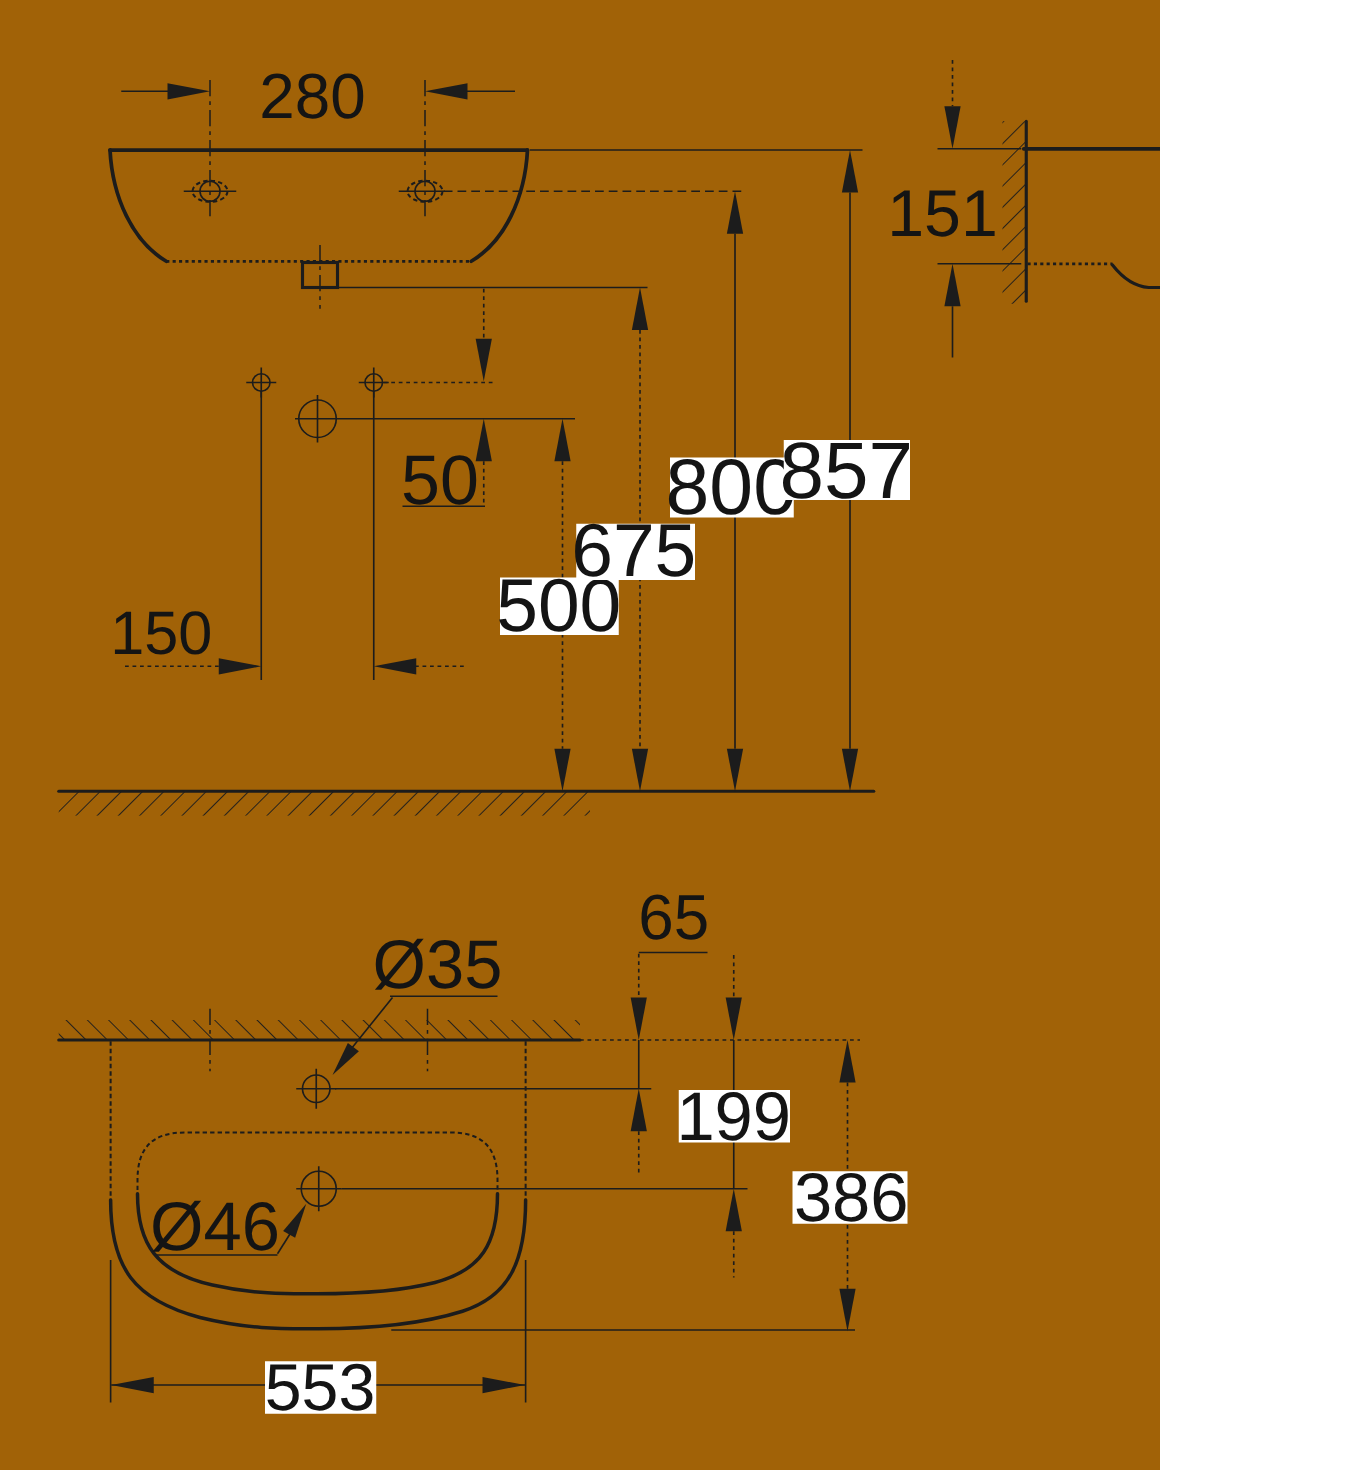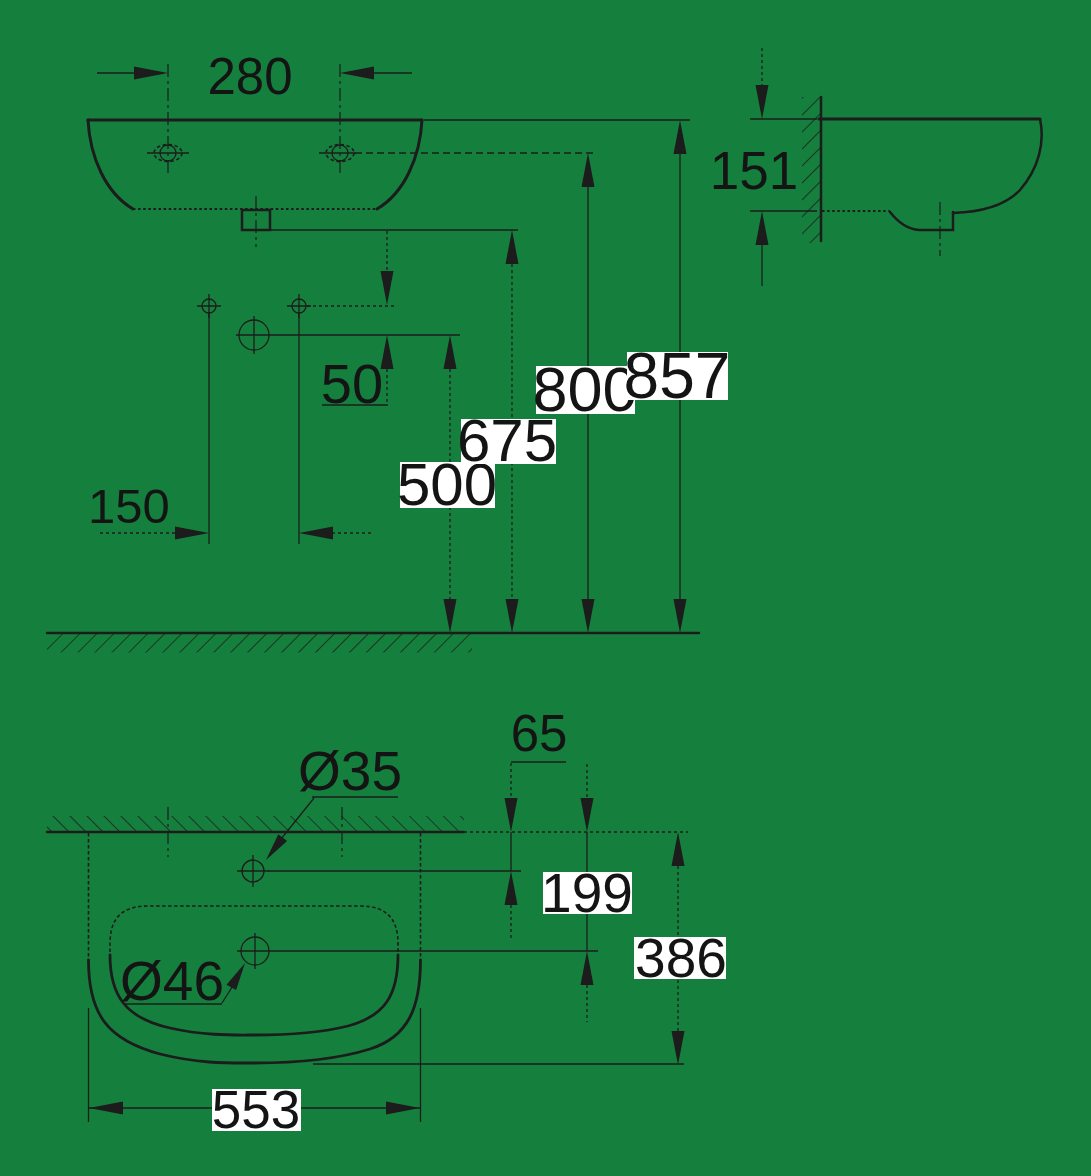--- a/index.html
+++ b/index.html
@@ -1,16 +1,16 @@
 <!DOCTYPE html>
 <html><head>
 <meta charset="utf-8">
 <style>
   html,body{margin:0;padding:0;background:#ffffff;}
-  .canvas{position:relative;width:1091px;height:1176px;background:#15803d;overflow:hidden;}
+  .canvas{position:relative;width:928px;height:1176px;background:#a16207;overflow:hidden;}
   svg{position:absolute;left:0;top:0;}
   
   .ol3  {stroke:#1c1c1c;stroke-width:3;fill:none;stroke-linecap:round;}
   .ol25 {stroke:#1c1c1c;stroke-width:2.5;fill:none;stroke-linecap:round;}
   .ol28 {stroke:#1c1c1c;stroke-width:2.8;fill:none;stroke-linecap:round;}
   .thin {stroke:#1c1c1c;stroke-width:1.3;fill:none;}
   .dot  {stroke:#1c1c1c;stroke-width:2.2;fill:none;stroke-dasharray:2.5 2.6;}
   .dash {stroke:#1c1c1c;stroke-width:1.3;fill:none;stroke-dasharray:7 4;}
   .fdash{stroke:#1c1c1c;stroke-width:1.3;fill:none;stroke-dasharray:3 3;}
   .hdash{stroke:#1c1c1c;stroke-width:1.6;fill:none;stroke-dasharray:3.5 2.5;}

